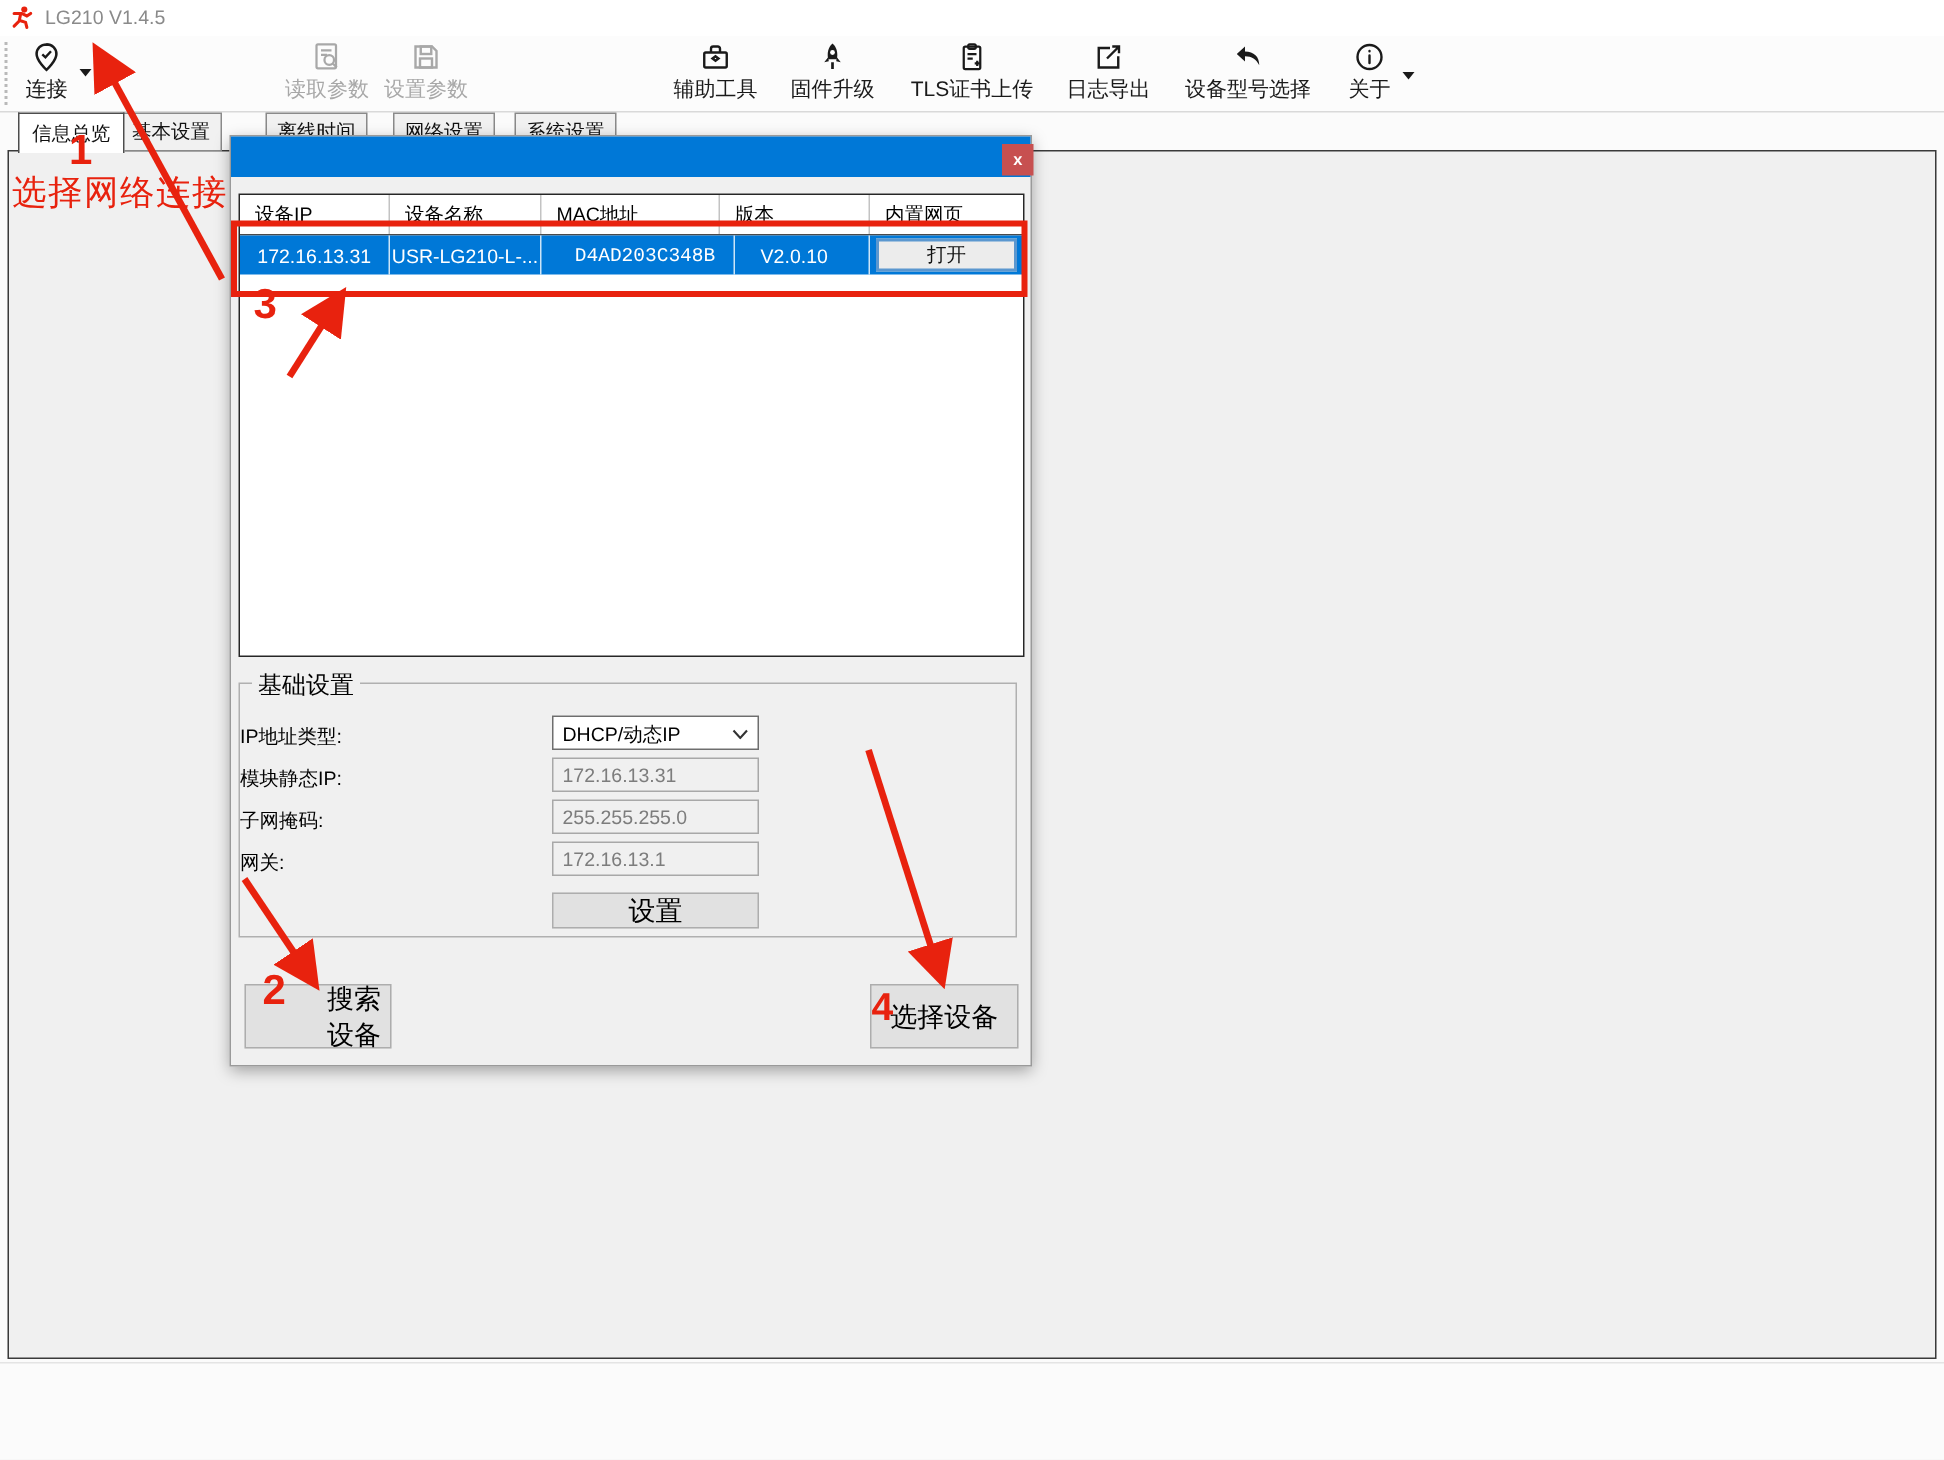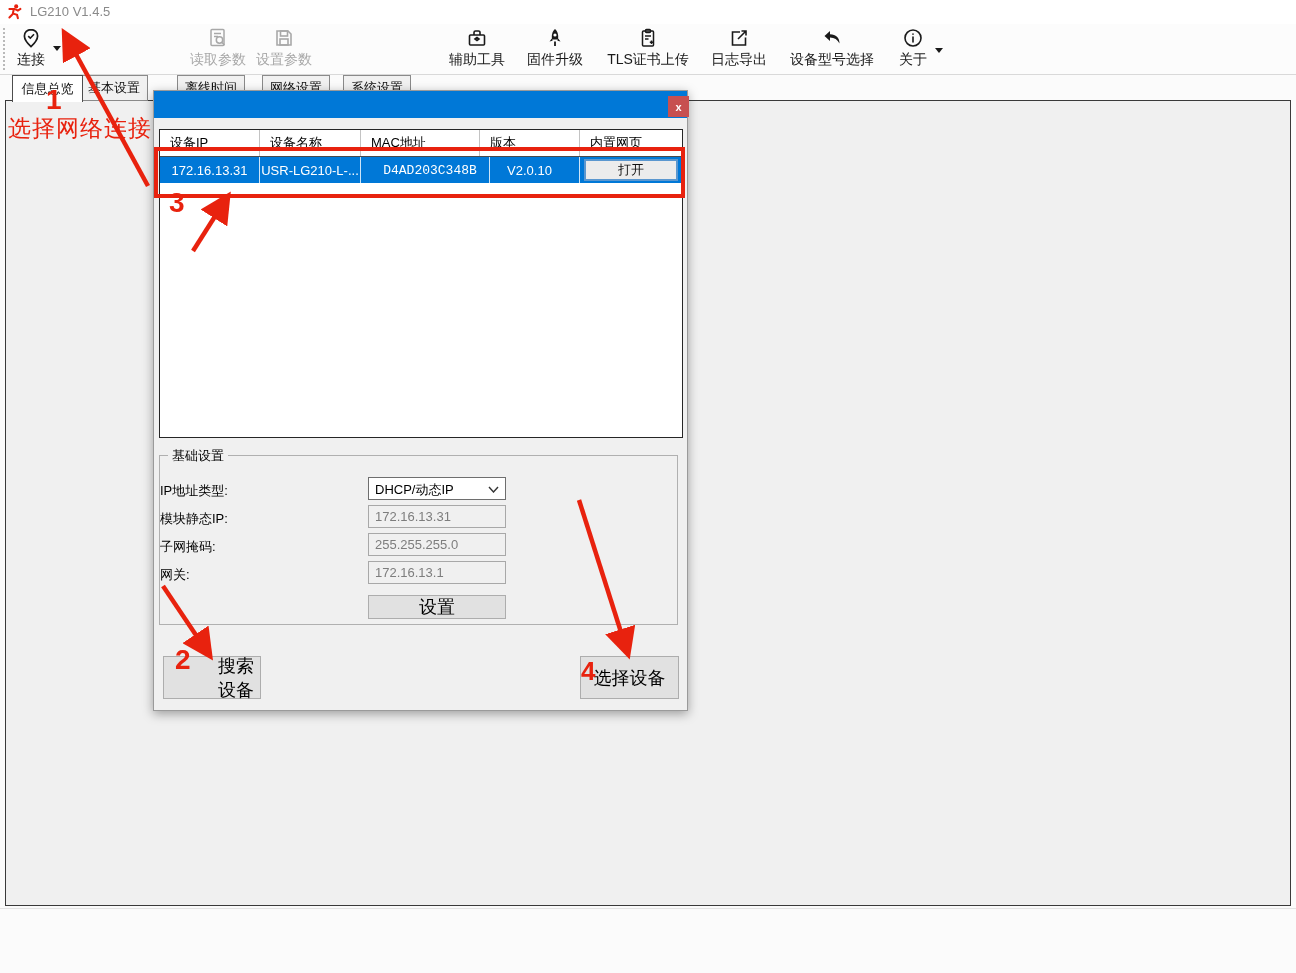--- a/index.html
+++ b/index.html
@@ -41,21 +41,21 @@
   .dlg-close { position:absolute; left:514px; top:5px; width:21px; height:21px; background:#c75050; color:#fff; font-size:11px; font-weight:bold; display:flex; align-items:center; justify-content:center; cursor:default; }
 
   .dev-table { position:absolute; left:5px; top:38px; width:524px; height:309px; background:#fff; border:1px solid #262626;padding-left:18px; }
   .dt-header { position:absolute; left:0; top:0; width:100%; height:27px; border-bottom:1px solid #4a4a4a; }
   .dt-hcell { position:absolute; top:0; height:26px; display:flex; align-items:center; font-size:13px; color:#000; padding-left:10px; border-right:1px solid #c3c3c3; }
   .dt-row { position:absolute; left:0; top:27px; width:100%; height:26px; background:#0078d7; }
   .dt-cell { position:absolute; top:0; height:26px; display:flex; align-items:center; justify-content:center; font-size:13px; color:#ffffff; border-right:1px solid rgba(255,255,255,.8); }
   .open-btn { position:absolute; left:424px; top:2px; width:94px; height:22px; background:#ececec; border:2px solid #5b97cf; font-size:13px; color:#111; display:flex; align-items:center; justify-content:center; }
 
   .basic-group { position:absolute; left:5px; top:364px; width:519px; height:170px; border:1px solid #b0b0b0; }
-  .basic-legend { position:absolute; left:8px; top:-9px; background:#f0f0f0; padding:0 4px; font-size:13px; color:#000; }
+  .basic-legend { position:absolute; left:8px; top:-9px; background:#f0f0f0; padding:0 4px; font-size:16px; color:#000; }
   .form-label { position:absolute; left:0; width:200px; text-align:left; font-size:13px; color:#000; white-space:nowrap; }
   .form-field { position:absolute; left:208px; width:138px; height:23px; }
   .select-box { background:#ffffff; border:1px solid #6e6e6e; display:flex; align-items:flex-end; padding-left:6px; font-size:13px; color:#000; position:relative; }
   .select-caret { position:absolute; right:6px; top:8px; }
   .ro-input { background:#f0f0f0; border:1px solid #a8a8a8; color:#7d7d7d; font-size:13px; padding-left:6px; width:138px; height:23px; font-family:inherit; }
 
   .annot { position:absolute; left:0; top:0; width:1296px; height:973px; z-index:30; pointer-events:none; }
   .annot-text { position:absolute; color:#e8220e; white-space:nowrap; }
   .hint-text { font-size:23px; letter-spacing:1px; }
   .step-num { font-size:28px; font-weight:bold; }

